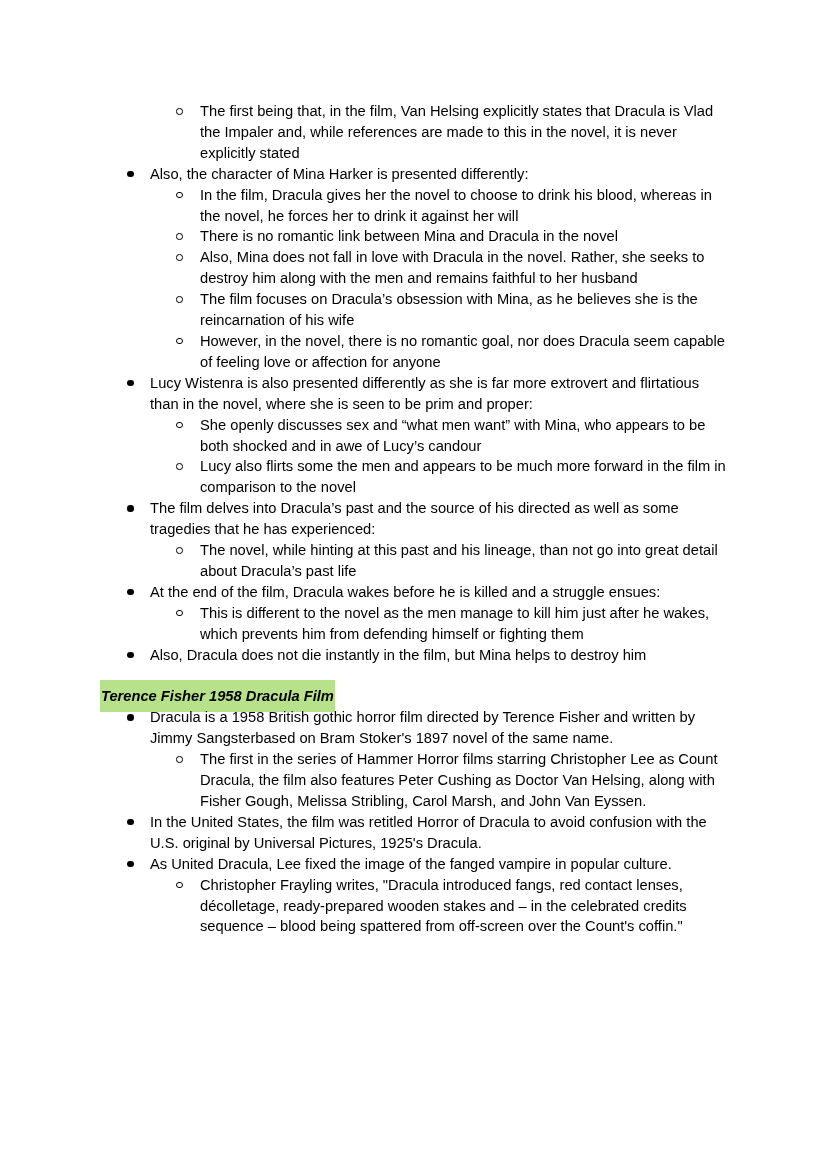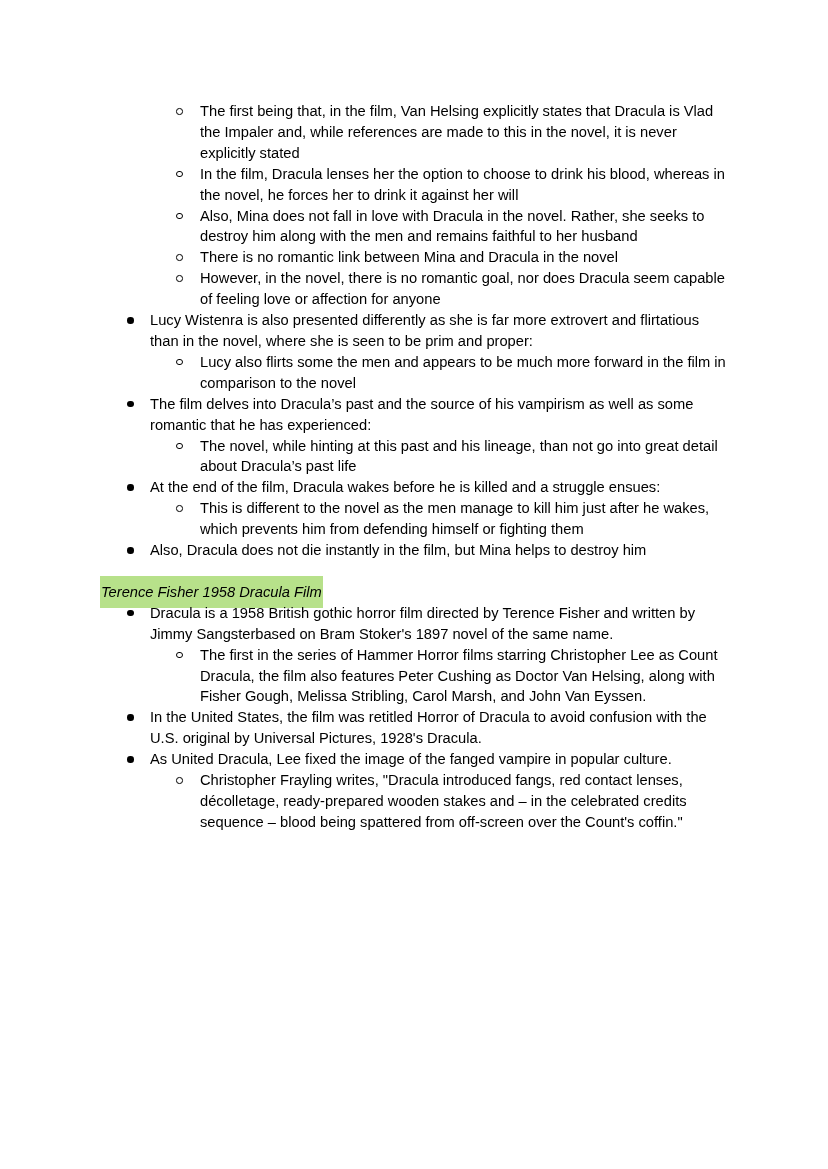--- a/index.html
+++ b/index.html
@@ -49,58 +49,71 @@
     border-radius: 50%;
     background: transparent;
     border: 1.3px solid #000000;
   }
   .heading {
     margin-top: 21px;
     font-style: italic;
   }
   .heading .highlight {
     padding: 8px 1px;
+    font-weight: bold;
   }
 </style>
 </head>
 <body>
 
 <div class="page">
   <div class="doc-content" id="doc-content">
       <div class="bullet level-2">
         <span class="marker hollow"></span>
         <span class="text">The first being that, in the film, Van Helsing explicitly states that Dracula is Vlad the Impaler and, while references are made to this in the novel, it is never explicitly stated</span>
       </div>
+      <div class="bullet level-1">
+        <span class="marker filled"></span>
+        <span class="text">Also, the character of Mina Harker is presented differently:</span>
+      </div>
       <div class="bullet level-2">
         <span class="marker hollow"></span>
-        <span class="text">In the film, Dracula lenses her the option to choose to drink his blood, whereas in the novel, he forces her to drink it against her will</span>
+        <span class="text">In the film, Dracula gives her the novel to choose to drink his blood, whereas in the novel, he forces her to drink it against her will</span>
+      </div>
+      <div class="bullet level-2">
+        <span class="marker hollow"></span>
+        <span class="text">There is no romantic link between Mina and Dracula in the novel</span>
       </div>
       <div class="bullet level-2">
         <span class="marker hollow"></span>
         <span class="text">Also, Mina does not fall in love with Dracula in the novel. Rather, she seeks to destroy him along with the men and remains faithful to her husband</span>
       </div>
       <div class="bullet level-2">
         <span class="marker hollow"></span>
-        <span class="text">There is no romantic link between Mina and Dracula in the novel</span>
+        <span class="text">The film focuses on Dracula’s obsession with Mina, as he believes she is the reincarnation of his wife</span>
       </div>
       <div class="bullet level-2">
         <span class="marker hollow"></span>
         <span class="text">However, in the novel, there is no romantic goal, nor does Dracula seem capable of feeling love or affection for anyone</span>
       </div>
       <div class="bullet level-1">
         <span class="marker filled"></span>
         <span class="text">Lucy Wistenra is also presented differently as she is far more extrovert and flirtatious than in the novel, where she is seen to be prim and proper:</span>
       </div>
       <div class="bullet level-2">
         <span class="marker hollow"></span>
+        <span class="text">She openly discusses sex and “what men want” with Mina, who appears to be both shocked and in awe of Lucy’s candour</span>
+      </div>
+      <div class="bullet level-2">
+        <span class="marker hollow"></span>
         <span class="text">Lucy also flirts some the men and appears to be much more forward in the film in comparison to the novel</span>
       </div>
       <div class="bullet level-1">
         <span class="marker filled"></span>
-        <span class="text">The film delves into Dracula’s past and the source of his vampirism as well as some romantic that he has experienced:</span>
+        <span class="text">The film delves into Dracula’s past and the source of his directed as well as some tragedies that he has experienced:</span>
       </div>
       <div class="bullet level-2">
         <span class="marker hollow"></span>
         <span class="text">The novel, while hinting at this past and his lineage, than not go into great detail about Dracula’s past life</span>
       </div>
       <div class="bullet level-1">
         <span class="marker filled"></span>
         <span class="text">At the end of the film, Dracula wakes before he is killed and a struggle ensues:</span>
       </div>
       <div class="bullet level-2">
@@ -115,21 +128,21 @@
       <div class="bullet level-1">
         <span class="marker filled"></span>
         <span class="text">Dracula is a 1958 British gothic horror film directed by Terence Fisher and written by Jimmy Sangsterbased on Bram Stoker's 1897 novel of the same name.</span>
       </div>
       <div class="bullet level-2">
         <span class="marker hollow"></span>
         <span class="text">The first in the series of Hammer Horror films starring Christopher Lee as Count Dracula, the film also features Peter Cushing as Doctor Van Helsing, along with Fisher Gough, Melissa Stribling, Carol Marsh, and John Van Eyssen.</span>
       </div>
       <div class="bullet level-1">
         <span class="marker filled"></span>
-        <span class="text">In the United States, the film was retitled Horror of Dracula to avoid confusion with the U.S. original by Universal Pictures, 1928's Dracula.</span>
+        <span class="text">In the United States, the film was retitled Horror of Dracula to avoid confusion with the U.S. original by Universal Pictures, 1925's Dracula.</span>
       </div>
       <div class="bullet level-1">
         <span class="marker filled"></span>
         <span class="text">As United Dracula, Lee fixed the image of the fanged vampire in popular culture.</span>
       </div>
       <div class="bullet level-2">
         <span class="marker hollow"></span>
         <span class="text">Christopher Frayling writes, "Dracula introduced fangs, red contact lenses, décolletage, ready-prepared wooden stakes and – in the celebrated credits sequence – blood being spattered from off-screen over the Count's coffin."</span>
       </div>
     </div>

